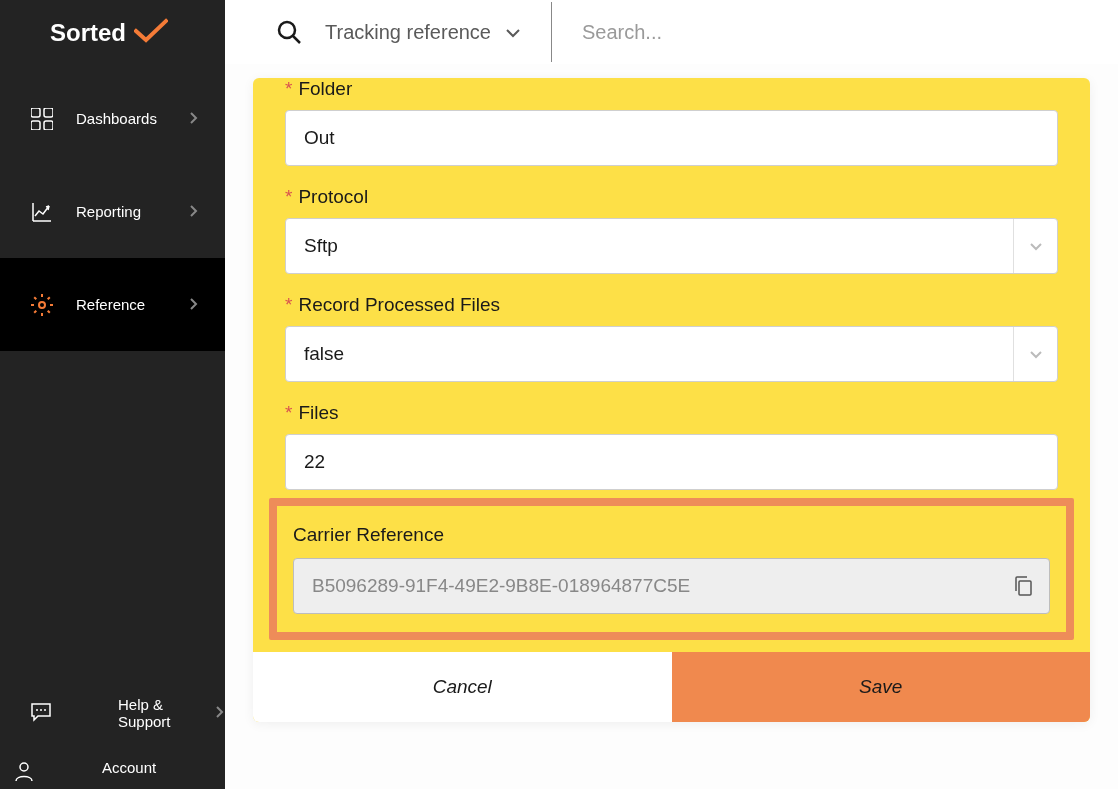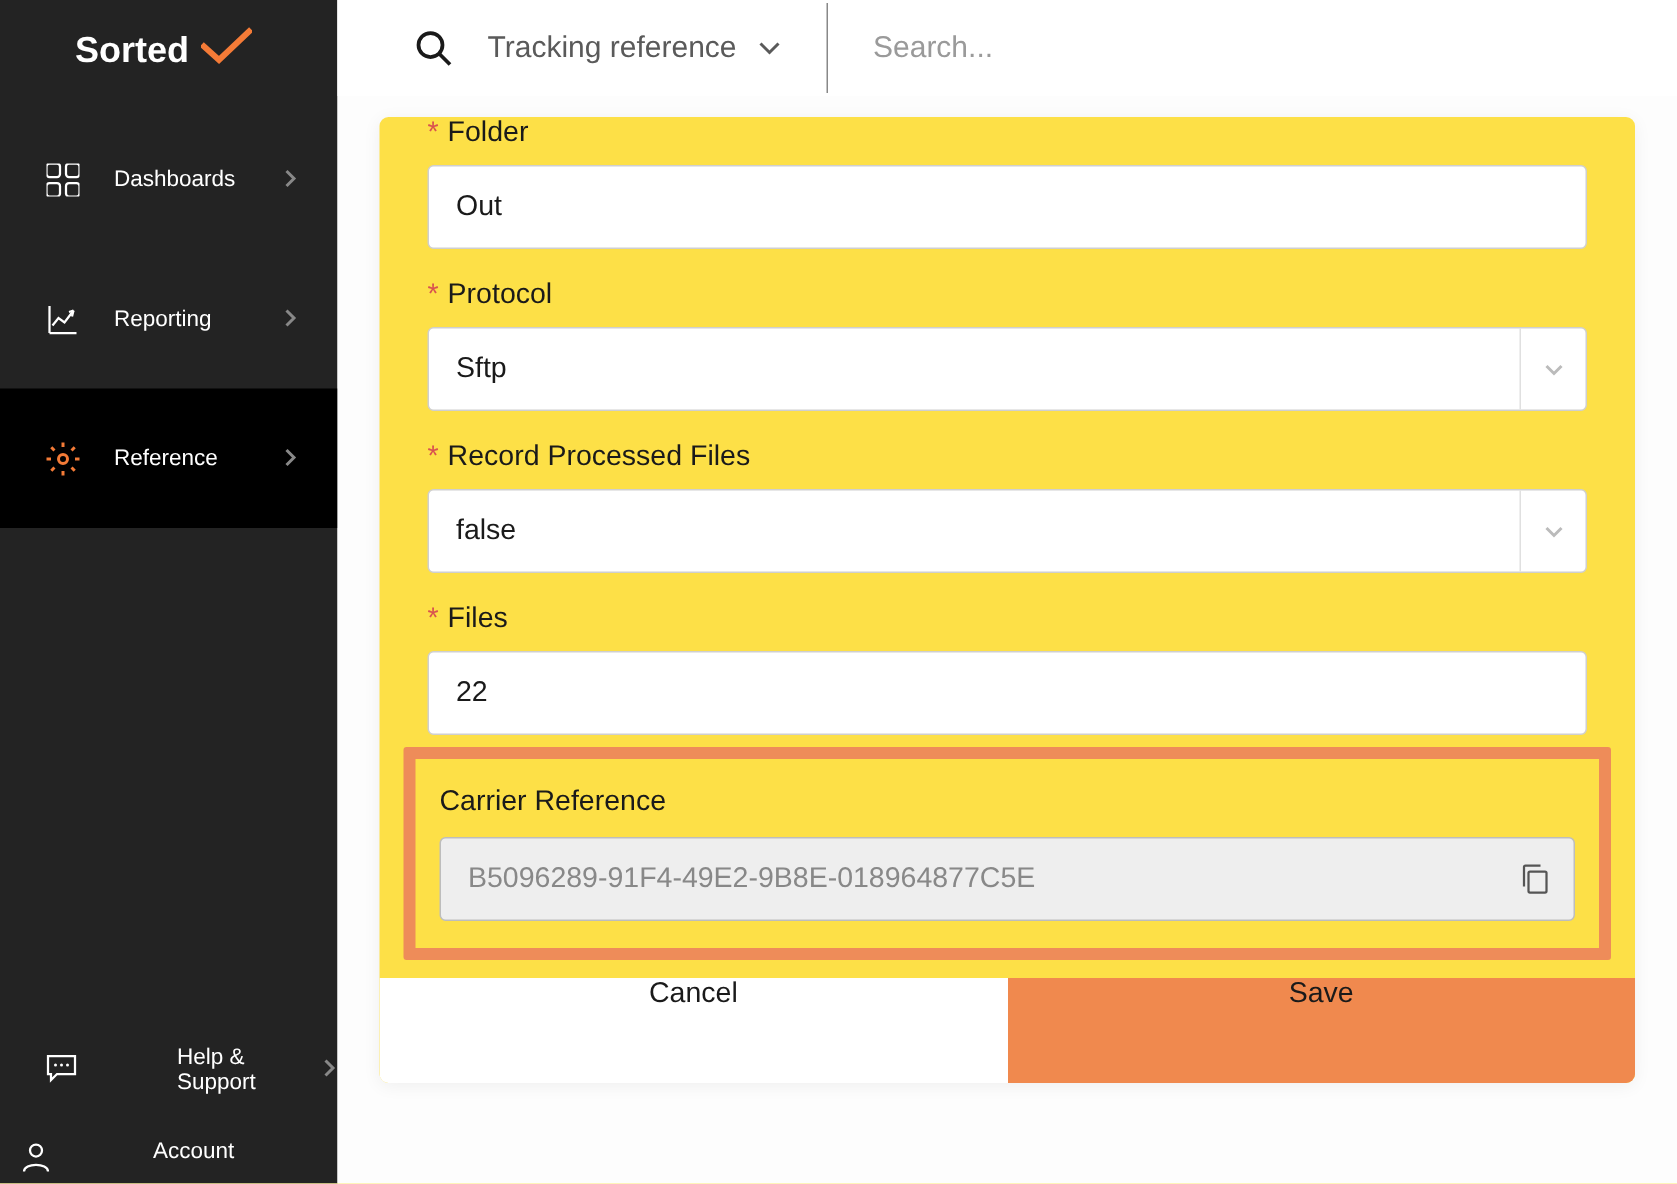--- a/index.html
+++ b/index.html
@@ -217,21 +217,23 @@
       border-bottom-left-radius: 6px;
       border-bottom-right-radius: 6px;
       overflow: hidden;
     }
     .btn {
       flex: 1;
       border: none;
       font-size: 19px;
       cursor: pointer;
       display: flex;
+      align-items: center;
       justify-content: center;
+      font-style: italic;
     }
     .btn-cancel {
       background: #fff;
       color: #1a1a1a;
     }
     .btn-save {
       background: #F0894E;
       color: #1a1a1a;
     }
   </style>

